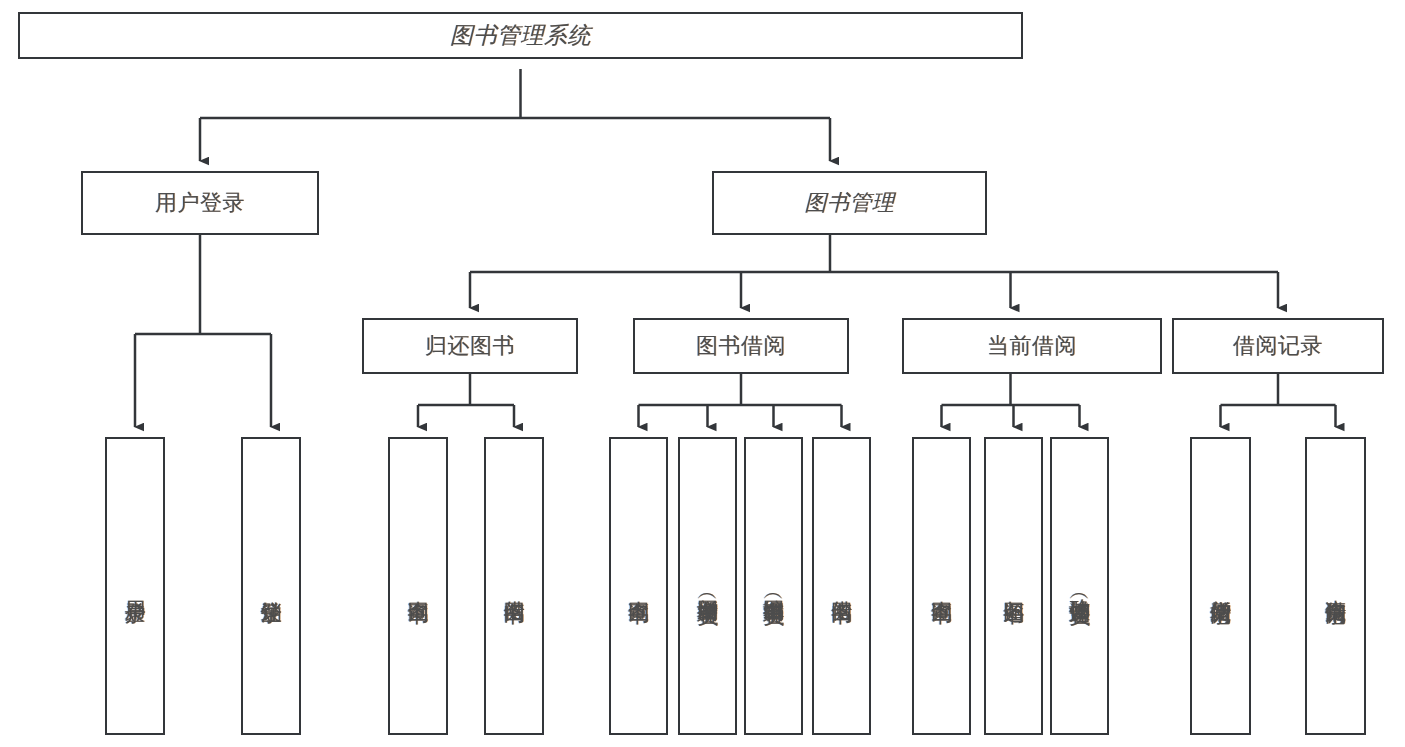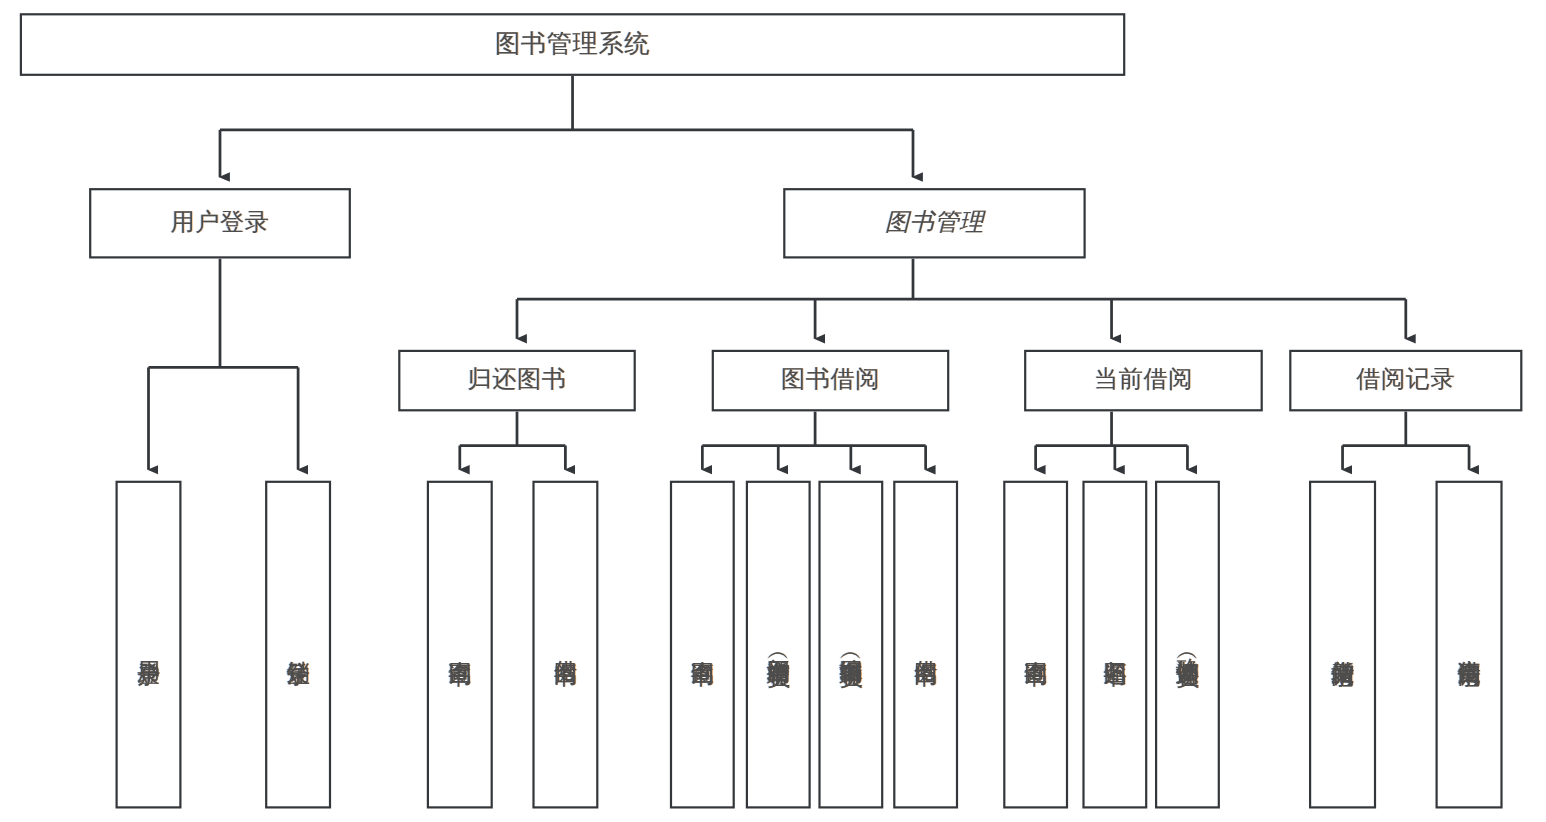--- a/index.html
+++ b/index.html
@@ -115,36 +115,36 @@
         <path d="M1013.5 405 L1013.5 427" marker-end="url(#arrowhead)"></path>
         <path d="M1079.5 405 L1079.5 427" marker-end="url(#arrowhead)"></path>
         <path d="M1278 374 L1278 405"></path>
         <path d="M1220.5 405 L1335.5 405"></path>
         <path d="M1220.5 405 L1220.5 427" marker-end="url(#arrowhead)"></path>
         <path d="M1335.5 405 L1335.5 427" marker-end="url(#arrowhead)"></path>
       </g>
   </svg>
 
   <div id="node-layer">
-      <div class="node horizontal root" style="left: 18px; top: 12px; width: 1005px; height: 57px;">
+      <div class="node horizontal root" style="left: 18px; top: 12px; width: 1005px; height: 47px; font-style: italic;">
         <span class="label">图书管理系统</span>
       </div>
       <div class="node horizontal" style="left: 81px; top: 171px; width: 238px; height: 64px;">
         <span class="label">用户登录</span>
       </div>
       <div class="node horizontal" style="left: 712px; top: 171px; width: 275px; height: 64px; font-style: italic;">
         <span class="label">图书管理</span>
       </div>
       <div class="node horizontal" style="left: 362px; top: 318px; width: 216px; height: 56px;">
         <span class="label">归还图书</span>
       </div>
-      <div class="node horizontal" style="left: 633px; top: 318px; width: 216px; height: 56px; margin-left: 14px;">
+      <div class="node horizontal" style="left: 633px; top: 318px; width: 216px; height: 56px;">
         <span class="label">图书借阅</span>
       </div>
-      <div class="node horizontal" style="left: 931px; top: 318px; width: 217px; height: 56px; align-items: center;">
+      <div class="node horizontal" style="left: 902px; top: 318px; width: 260px; height: 56px; align-items: center;">
         <span class="label">当前借阅</span>
       </div>
       <div class="node horizontal" style="left: 1172px; top: 318px; width: 212px; height: 56px;">
         <span class="label">借阅记录</span>
       </div>
       <div class="node vertical" style="left: 105px; top: 437px; width: 60px; height: 298px;">
         <span class="label">用户登录</span>
       </div>
       <div class="node vertical" style="left: 241px; top: 437px; width: 60px; height: 298px;">
         <span class="label">注销登录</span>

